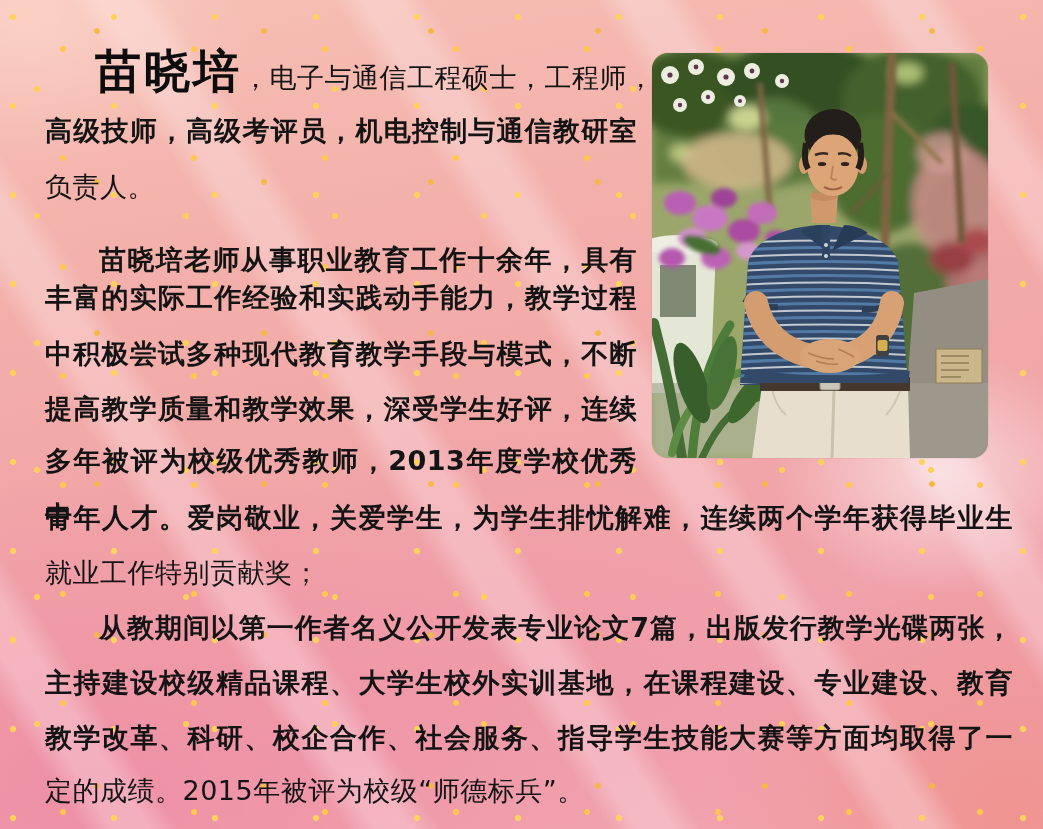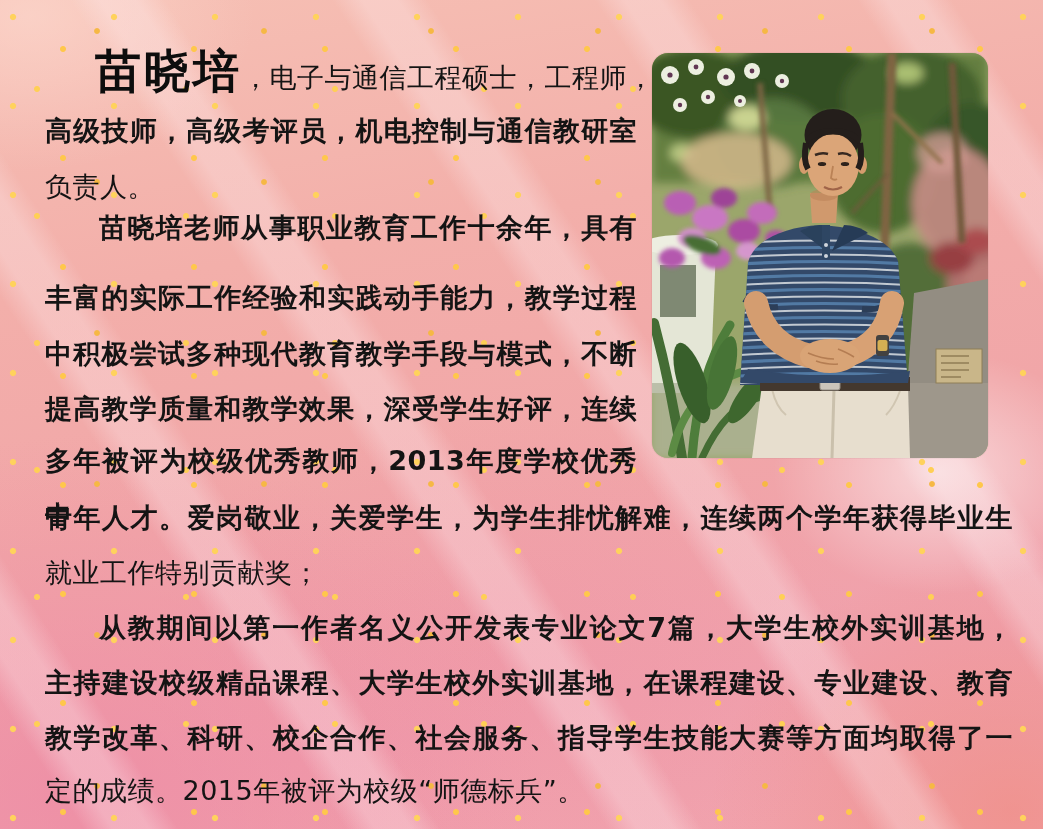--- a/index.html
+++ b/index.html
@@ -237,26 +237,26 @@
       </g>
 
       <rect x="0" y="0" width="336" height="405" fill="#f5c4b4" opacity=".05"></rect>
     </svg>
   </div>
 
   <div class="bio">
     <div class="line l1" style="top:44px"><span class="name">苗晓培</span><span>，电子与通信工程硕士，工程师，</span></div>
     <div class="line just" style="top:103px">高级技师，高级考评员，机电控制与通信教研室</div>
     <div class="line" style="top:159px">负责人。</div>
-    <div class="line just ind" style="top:200px">苗晓培老师从事职业教育工作十余年，具有</div>
+    <div class="line just ind" style="top:232px">苗晓培老师从事职业教育工作十余年，具有</div>
     <div class="line just" style="top:270px">丰富的实际工作经验和实践动手能力，教学过程</div>
     <div class="line just" style="top:381px">提高教学质量和教学效果，深受学生好评，连续</div>
     <div class="line just" style="top:326px">中积极尝试多种现代教育教学手段与模式，不断</div>
     <div class="line just" style="top:433px">多年被评为校级优秀教师，2013年度学校优秀中</div>
     <div class="line just full" style="top:490px">青年人才。爱岗敬业，关爱学生，为学生排忧解难，连续两个学年获得毕业生</div>
     <div class="line full" style="top:545px">就业工作特别贡献奖；</div>
-    <div class="line just full ind" style="top:600px">从教期间以第一作者名义公开发表专业论文7篇，大学生校外实训基地，</div>
+    <div class="line just full ind" style="top:600px">从教期间以第一作者名义公开发表专业论文7篇，出版发行教学光碟两张，</div>
     <div class="line just full" style="top:710px">教学改革、科研、校企合作、社会服务、指导学生技能大赛等方面均取得了一</div>
     <div class="line just full" style="top:655px">主持建设校级精品课程、大学生校外实训基地，在课程建设、专业建设、教育</div>
     <div class="line full" style="top:763px">定的成绩。2015年被评为校级“师德标兵”。</div>
   </div>
 
 </div>
 
 </body></html>

